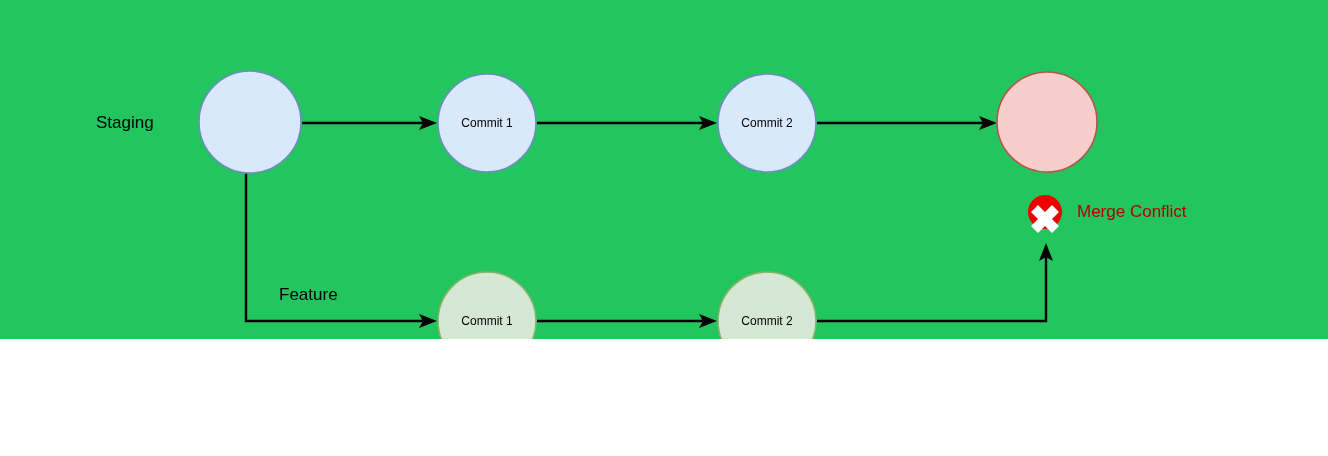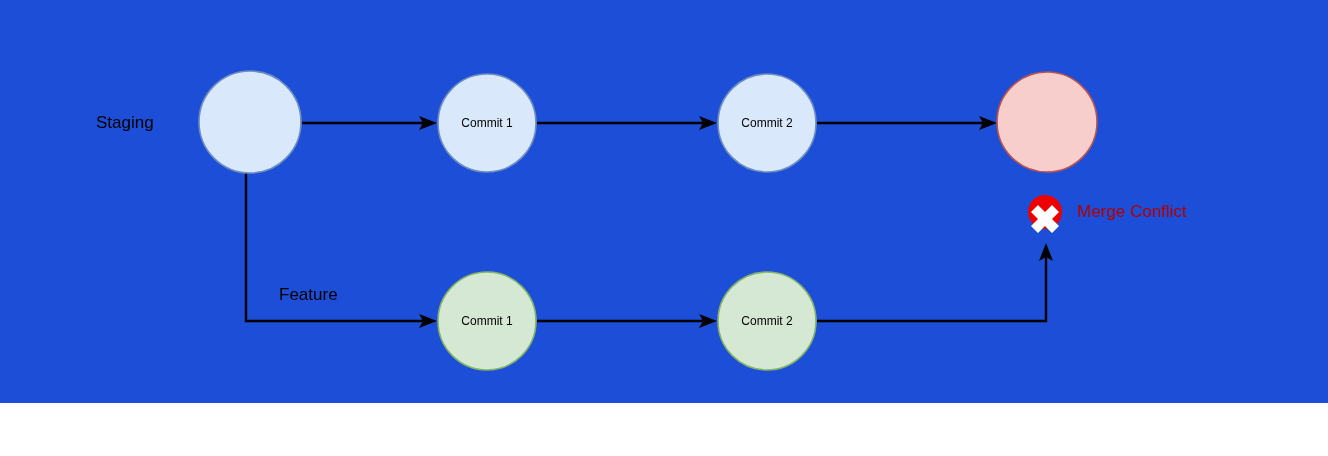--- a/index.html
+++ b/index.html
@@ -7,22 +7,22 @@
     padding: 0;
     background: #ffffff;
   }
   body {
     font-family: "Liberation Sans", sans-serif;
     -webkit-font-smoothing: antialiased;
   }
   #canvas {
     position: relative;
     width: 1328px;
-    height: 403px;
-    background: #1d4ed8;
+    height: 339px;
+    background: #22c55e;
     overflow: hidden;
   }
   #diagram-svg {
     position: absolute;
     left: 0;
     top: 0;
     width: 1328px;
     height: 456px;
   }
   .node-label {

